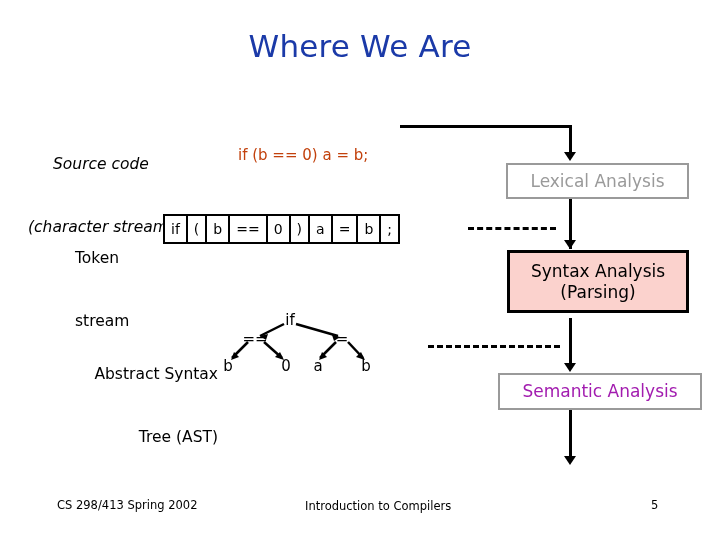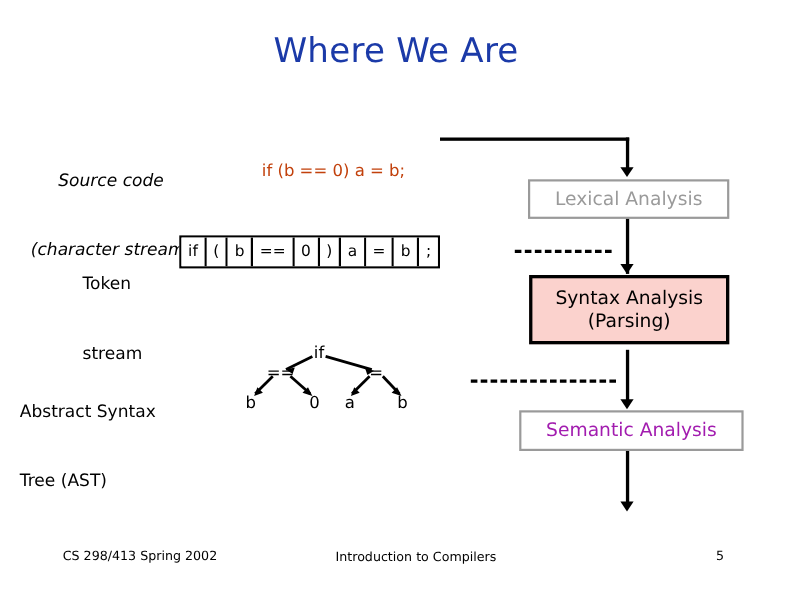--- a/index.html
+++ b/index.html
@@ -34,21 +34,21 @@
 
   
   .stage-label {
     font-size: 15.5px;
     color: #000000;
     line-height: 1.35;
     white-space: pre;
   }
   #label-source   { left: 28px;  top: 112px; text-align: center; font-style: italic; }
   #label-token    { left: 75px;  top: 206px; text-align: left; }
-  #label-ast      { left: 18px;  top: 322px; width: 200px; text-align: left; }
+  #label-ast      { left: 18px;  top: 322px; width: 200px; text-align: right; }
 
   
   #source-code {
     left: 238px;
     top: 118px;
     font-size: 15px;
     color: #c2410c;
     white-space: nowrap;
     margin-top: 28px;
   }
@@ -81,20 +81,21 @@
 
   
   .phase-box {
     box-sizing: border-box;
     display: flex;
     align-items: center;
     justify-content: center;
     text-align: center;
     white-space: pre;
     line-height: 1.18;
+    margin-left: 26px;
   }
   #box-lexical {
     left: 480px; top: 163px; width: 183px; height: 36px;
     border: 2px solid #9a9a9a;
     background: #ffffff;
     color: #9a9a9a;
     font-size: 17px;
   }
   #box-syntax {
     left: 481px; top: 250px; width: 182px; height: 63px;

